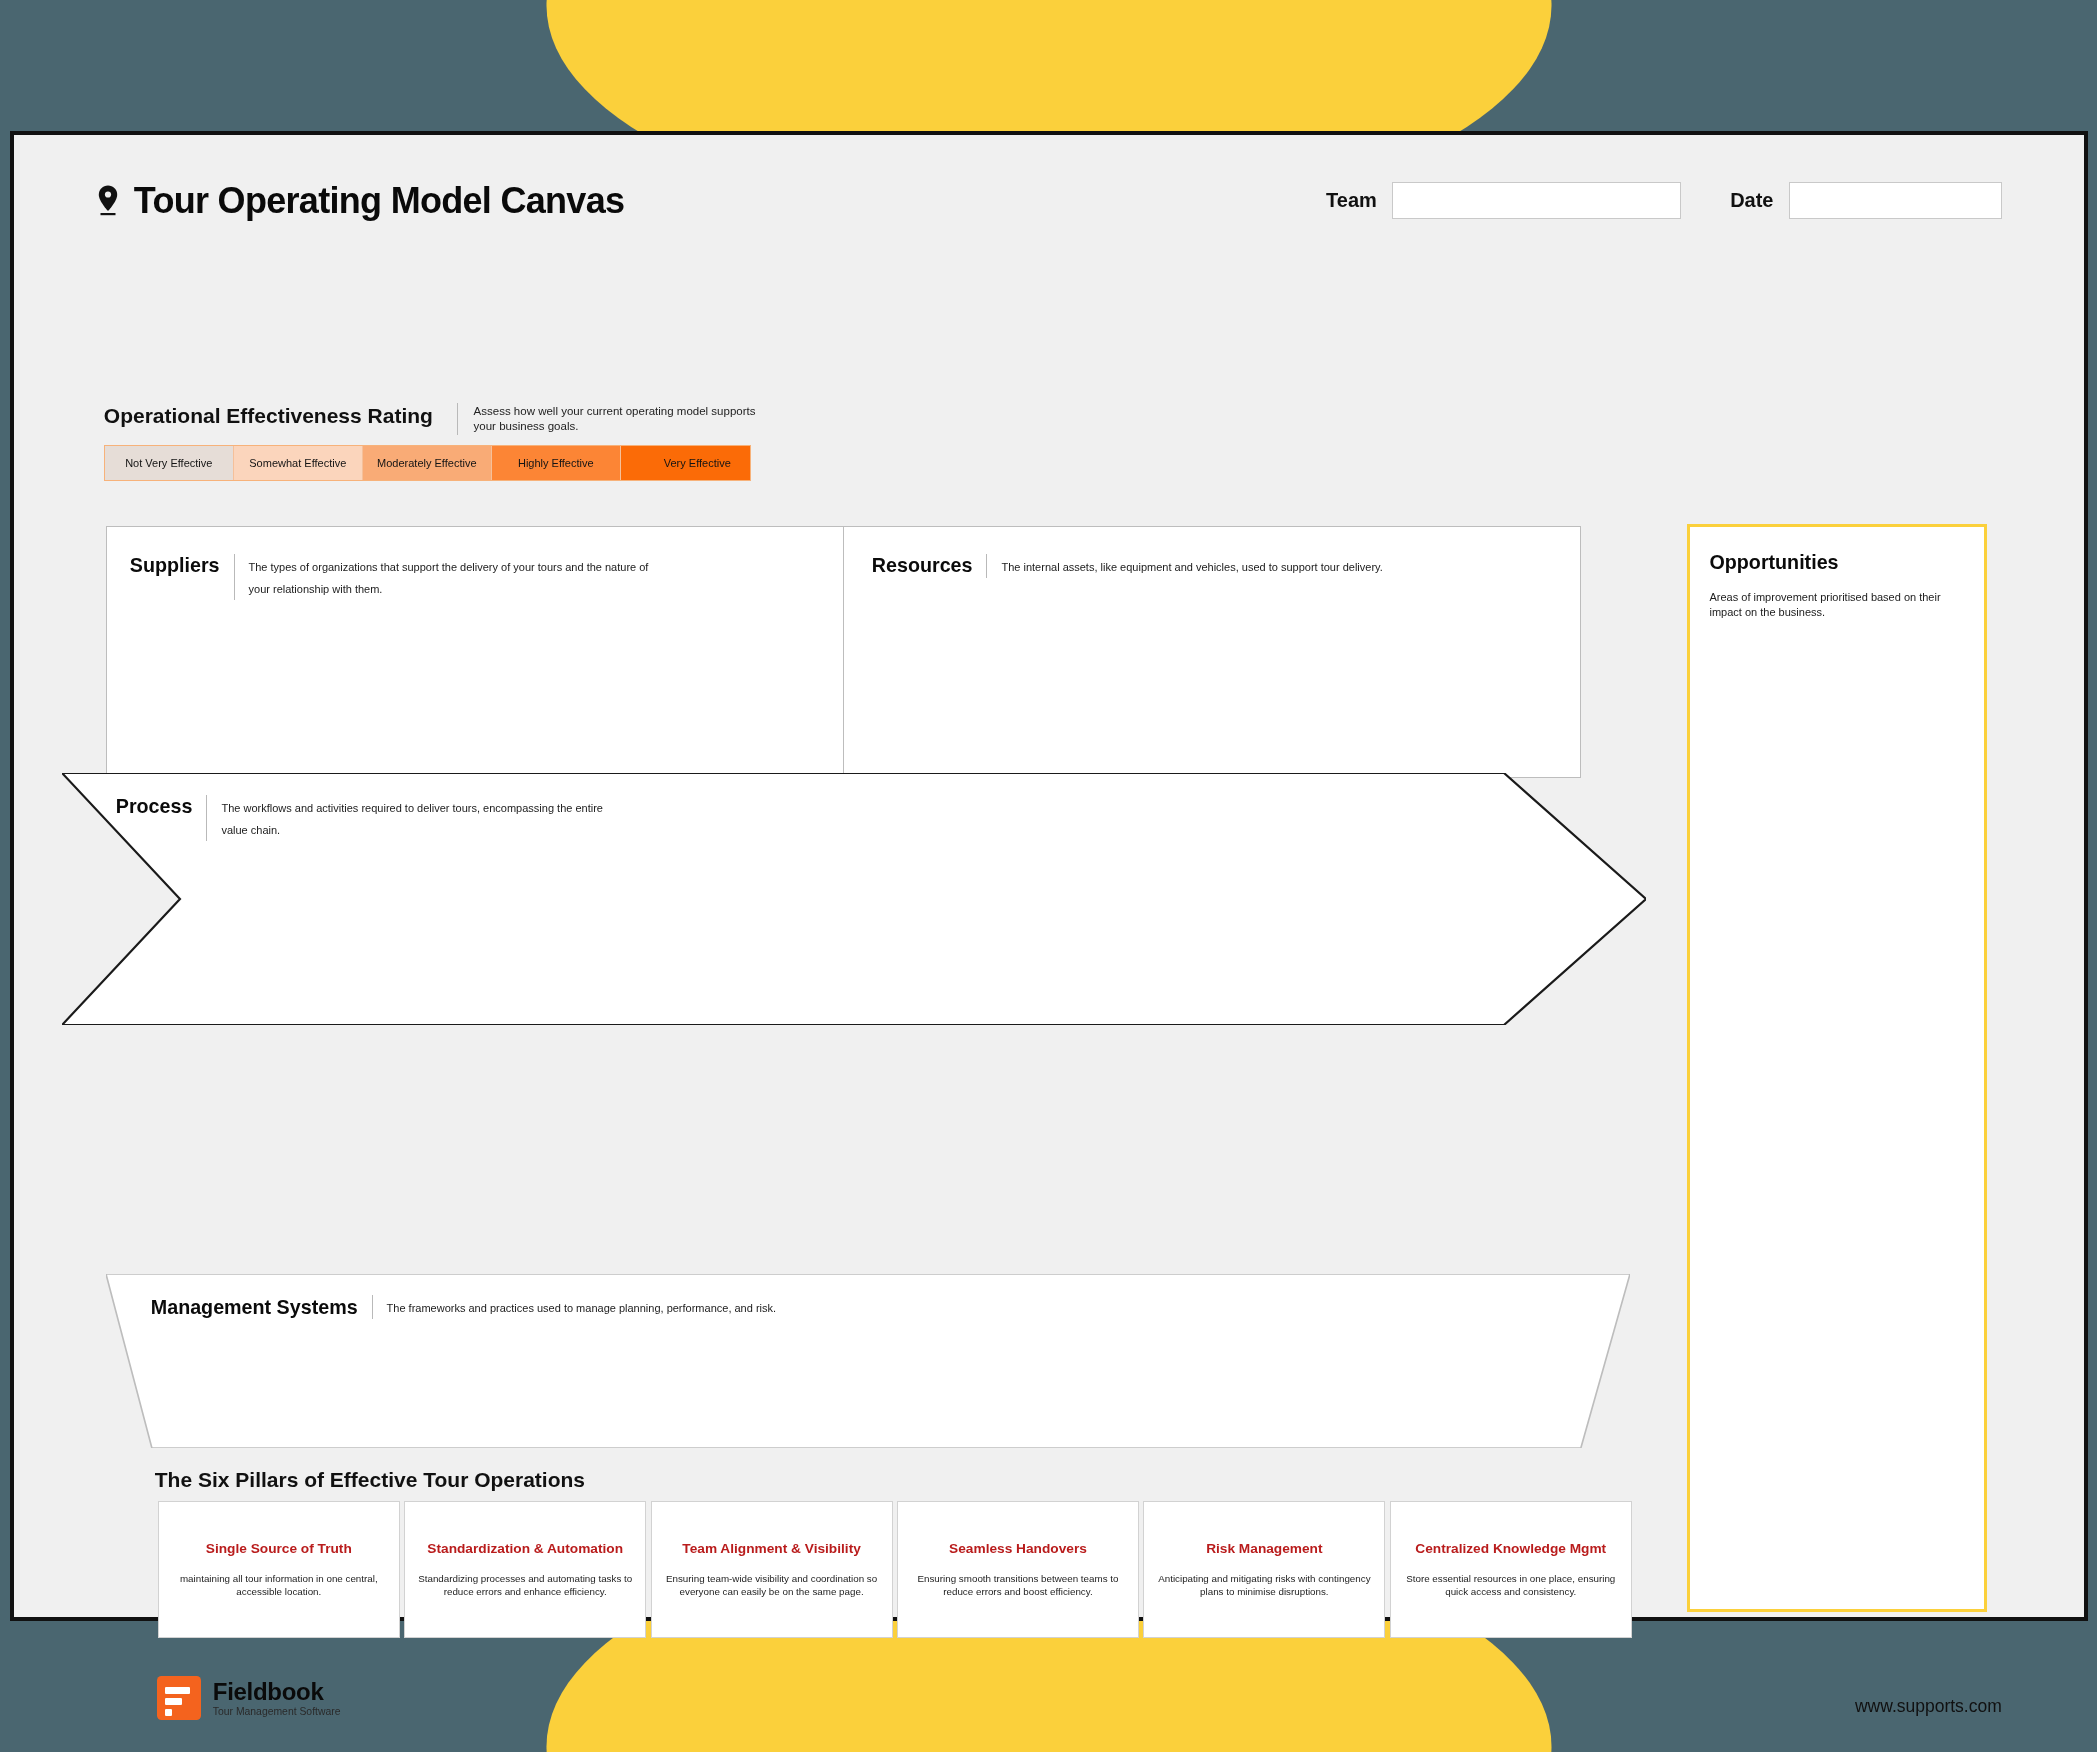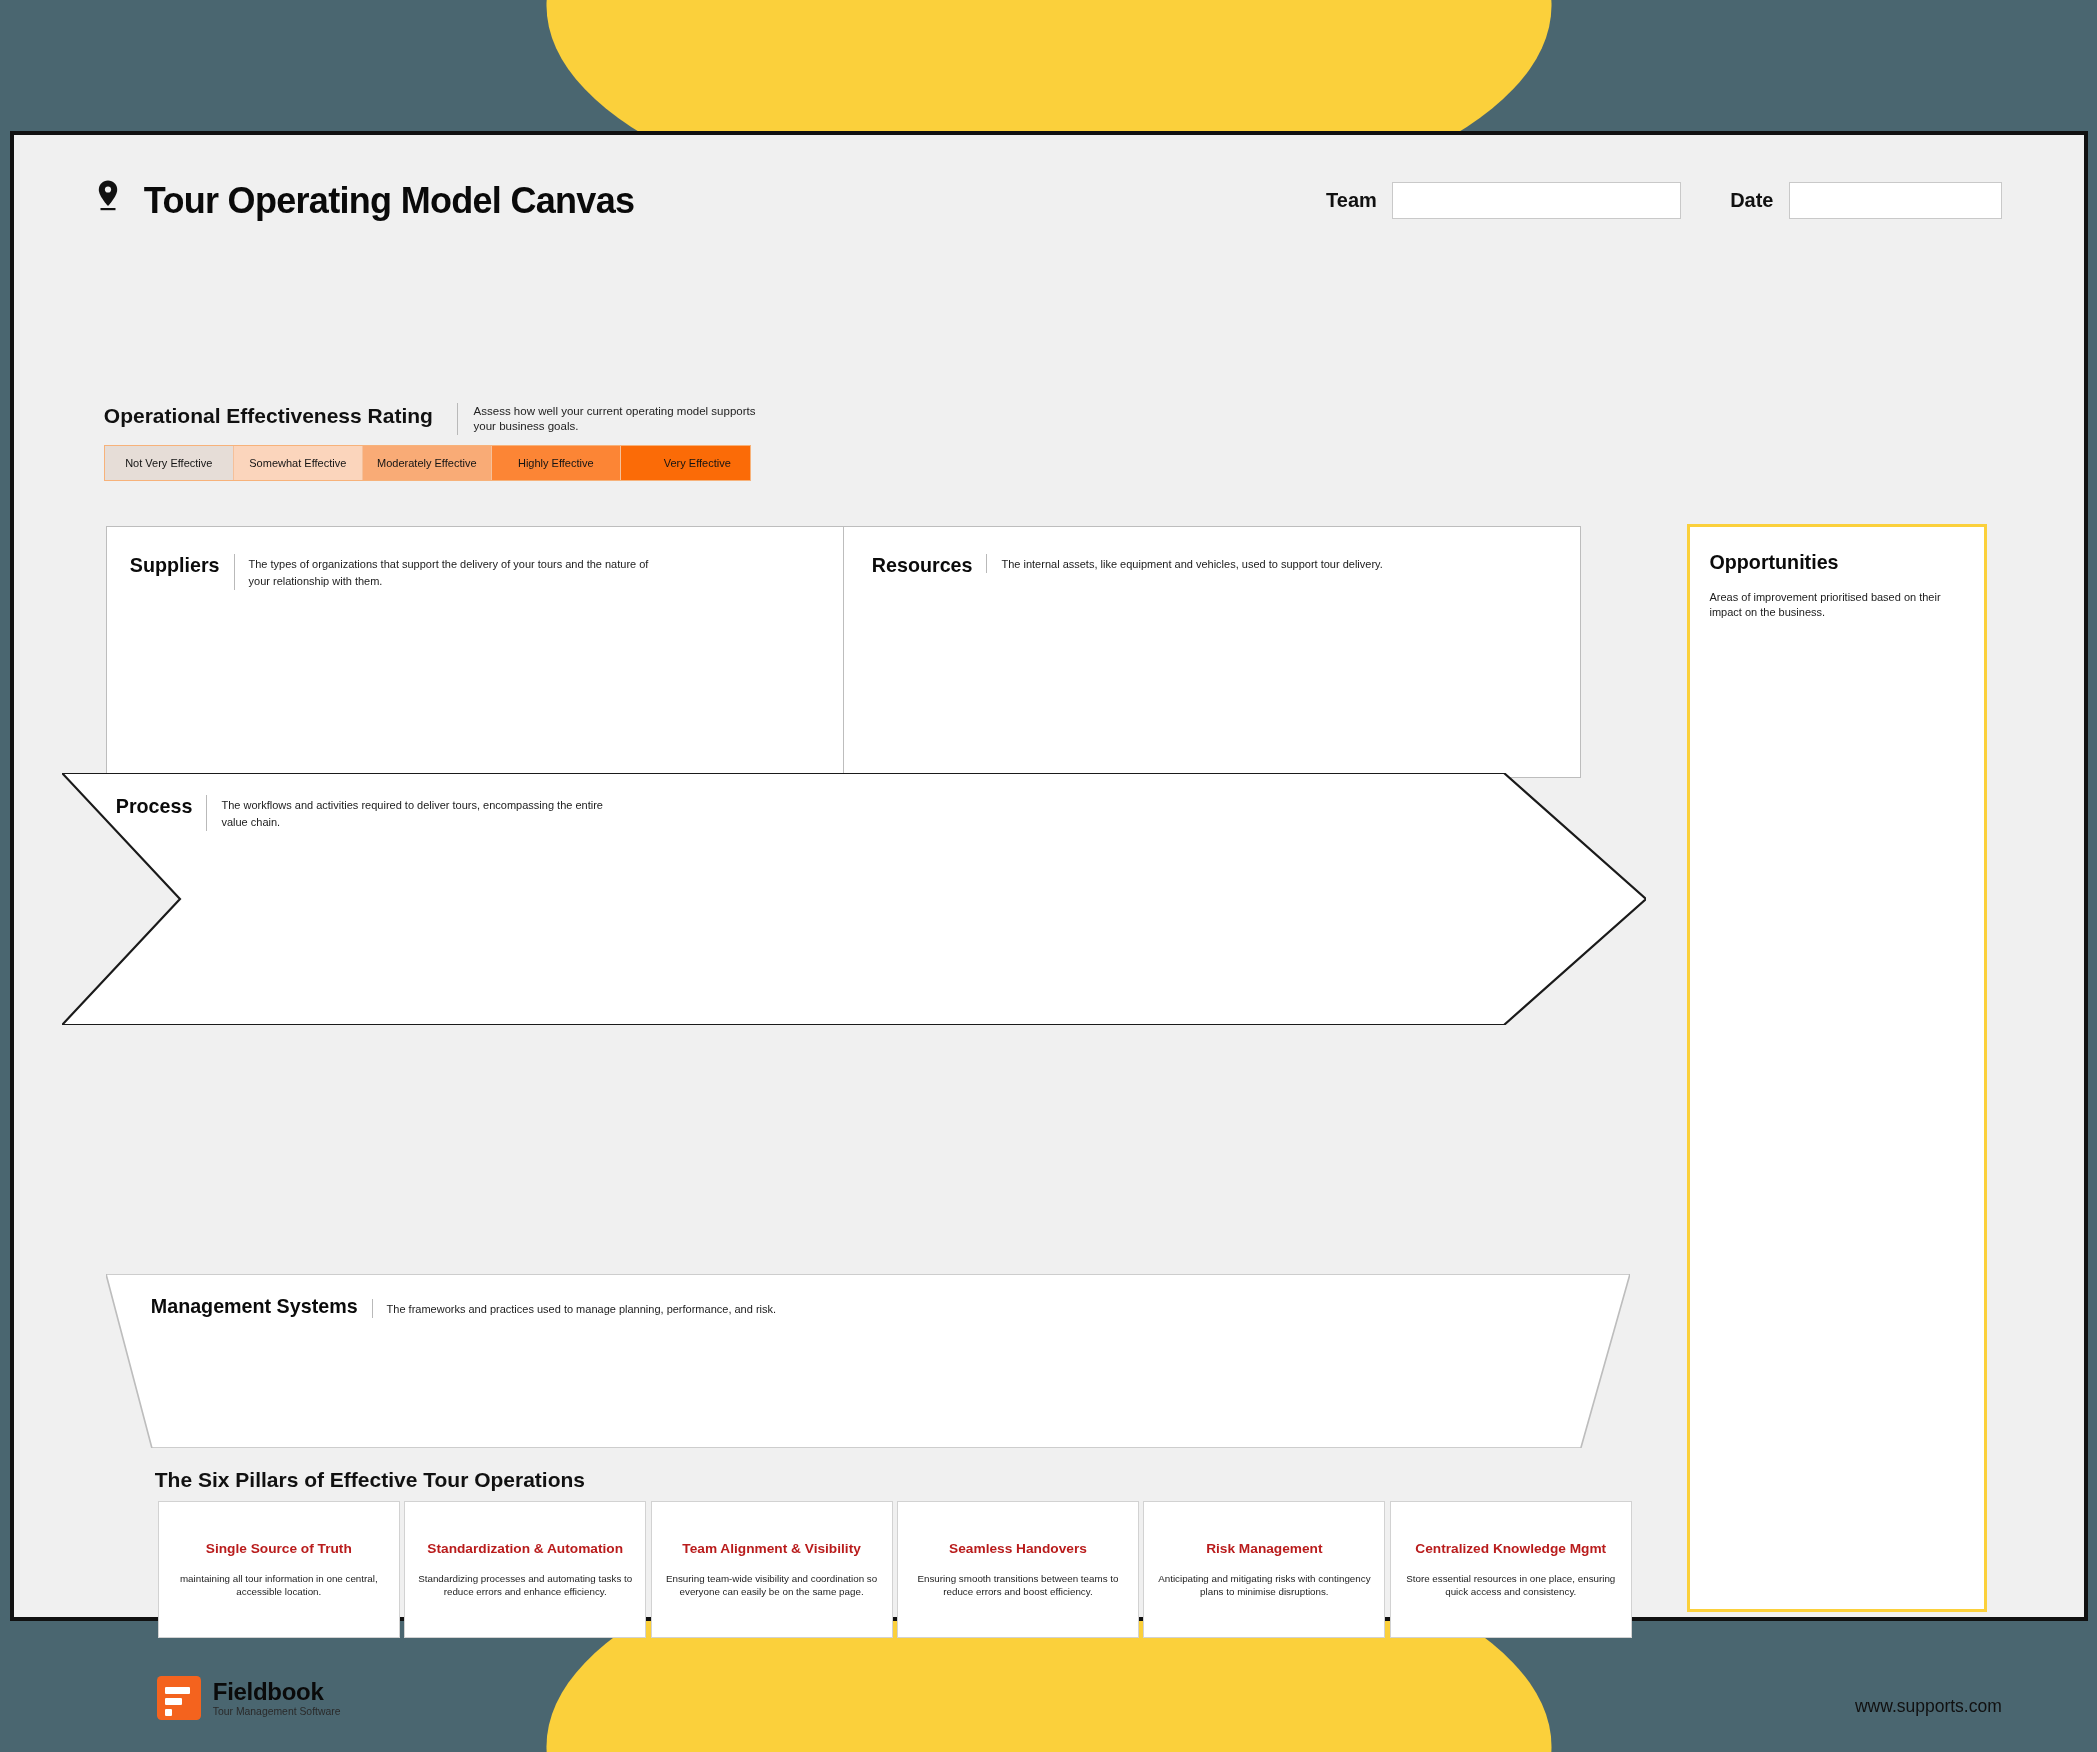--- a/index.html
+++ b/index.html
@@ -39,21 +39,21 @@
     left: 0; top: 0; right: 0; bottom: 0;
     padding: 0;
   }
 
   
   .header {
     position: absolute;
     left: 82px; top: 30px; right: 82px; height: 71px;
     display: flex; align-items: center; justify-content: space-between;
   }
-  .title-wrap { display: flex; gap: 24px; }
+  .title-wrap { display: flex; align-items: center; gap: 14px; }
   .pin-icon { width: 24px; height: 31px; display: block; }
   .page-title {
     font-size: 36px; font-weight: bold; color: #0a0a0a;
     letter-spacing: -0.7px; white-space: nowrap;
   }
   .meta-wrap { display: flex; align-items: center; gap: 49px; }
   .meta-group { display: flex; align-items: center; gap: 15.3px; }
   .meta-label { font-size: 20px; font-weight: bold; color: #111; }
   .meta-input {
     background: #ffffff; border: 1.1px solid #c9c9c9;
@@ -100,21 +100,21 @@
     border: 1.1px solid #bdbdbd;
   }
   .box-head { display: flex; align-items: flex-start; }
   .box-title {
     font-size: 19.7px; font-weight: bold; color: #0b0b0b;
     line-height: 23px; white-space: nowrap;
   }
   .box-desc {
     border-left: 1.1px solid #b9b9b9;
     margin-left: 14px; padding-left: 14px;
-    font-size: 11px; line-height: 17px; color: #1b1b1b;
+    font-size: 11px; line-height: 22px; color: #1b1b1b;
     max-width: 415px; padding-top: 2.2px;
   }
 
   #suppliers-box { left: 92px; top: 391px; width: 815px; height: 252px; }
   #suppliers-box .box-head { padding: 27px 0 0 23px; }
   #resources-box { left: 829px; top: 391px; width: 738px; height: 252px; }
   #resources-box .box-head { padding: 27px 0 0 28px; }
 
   
   .process-chevron {

